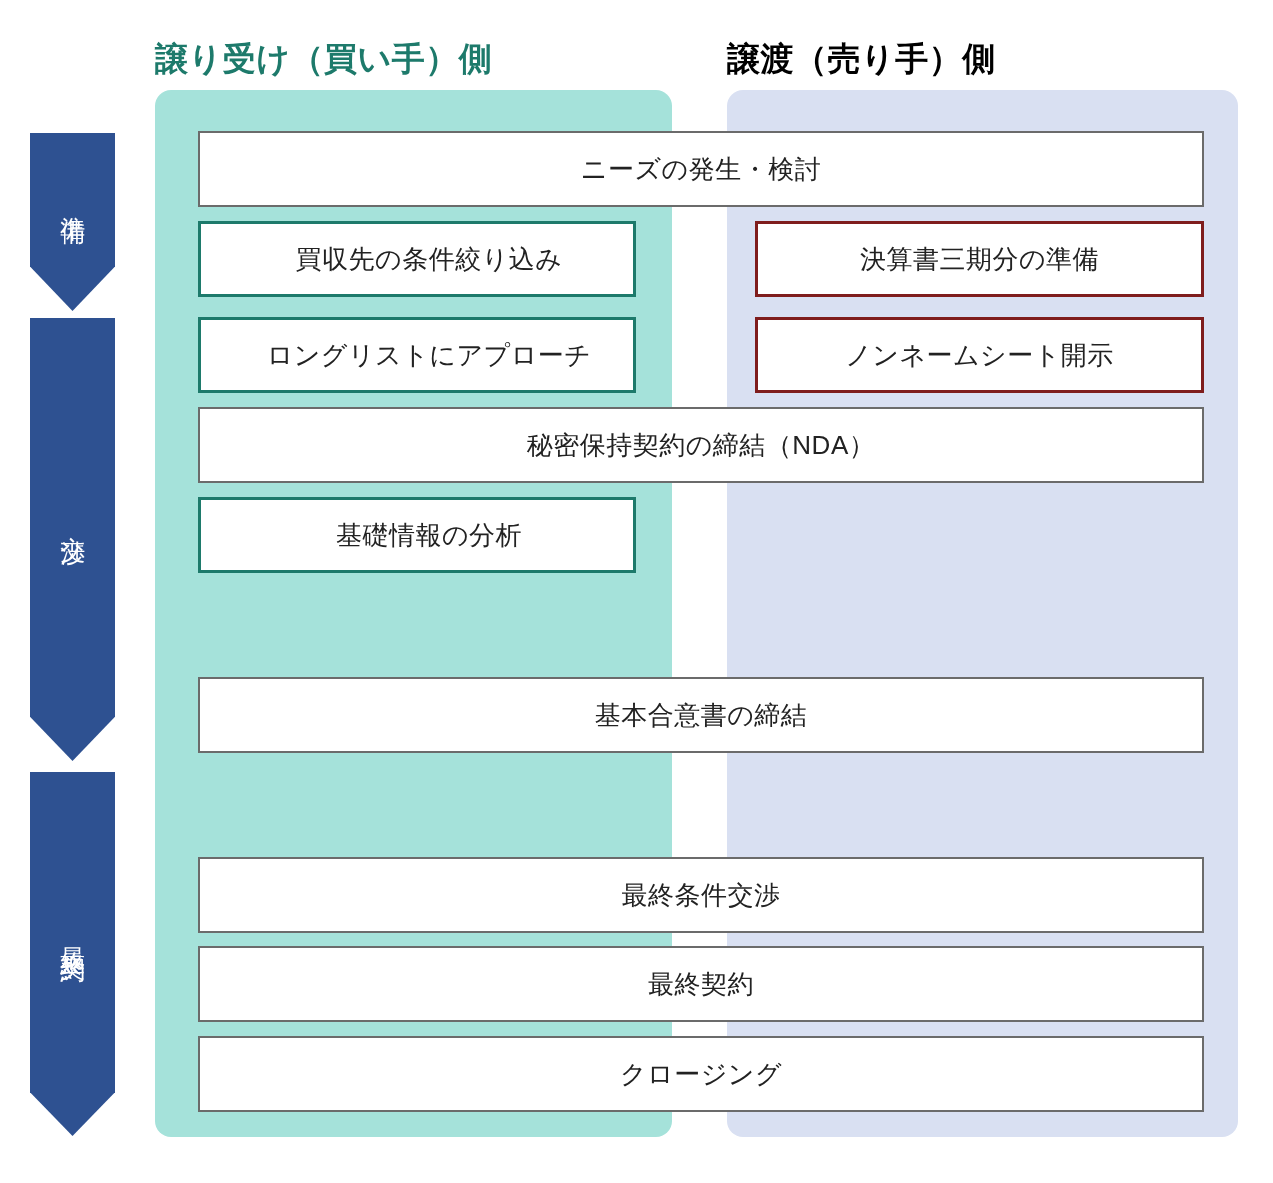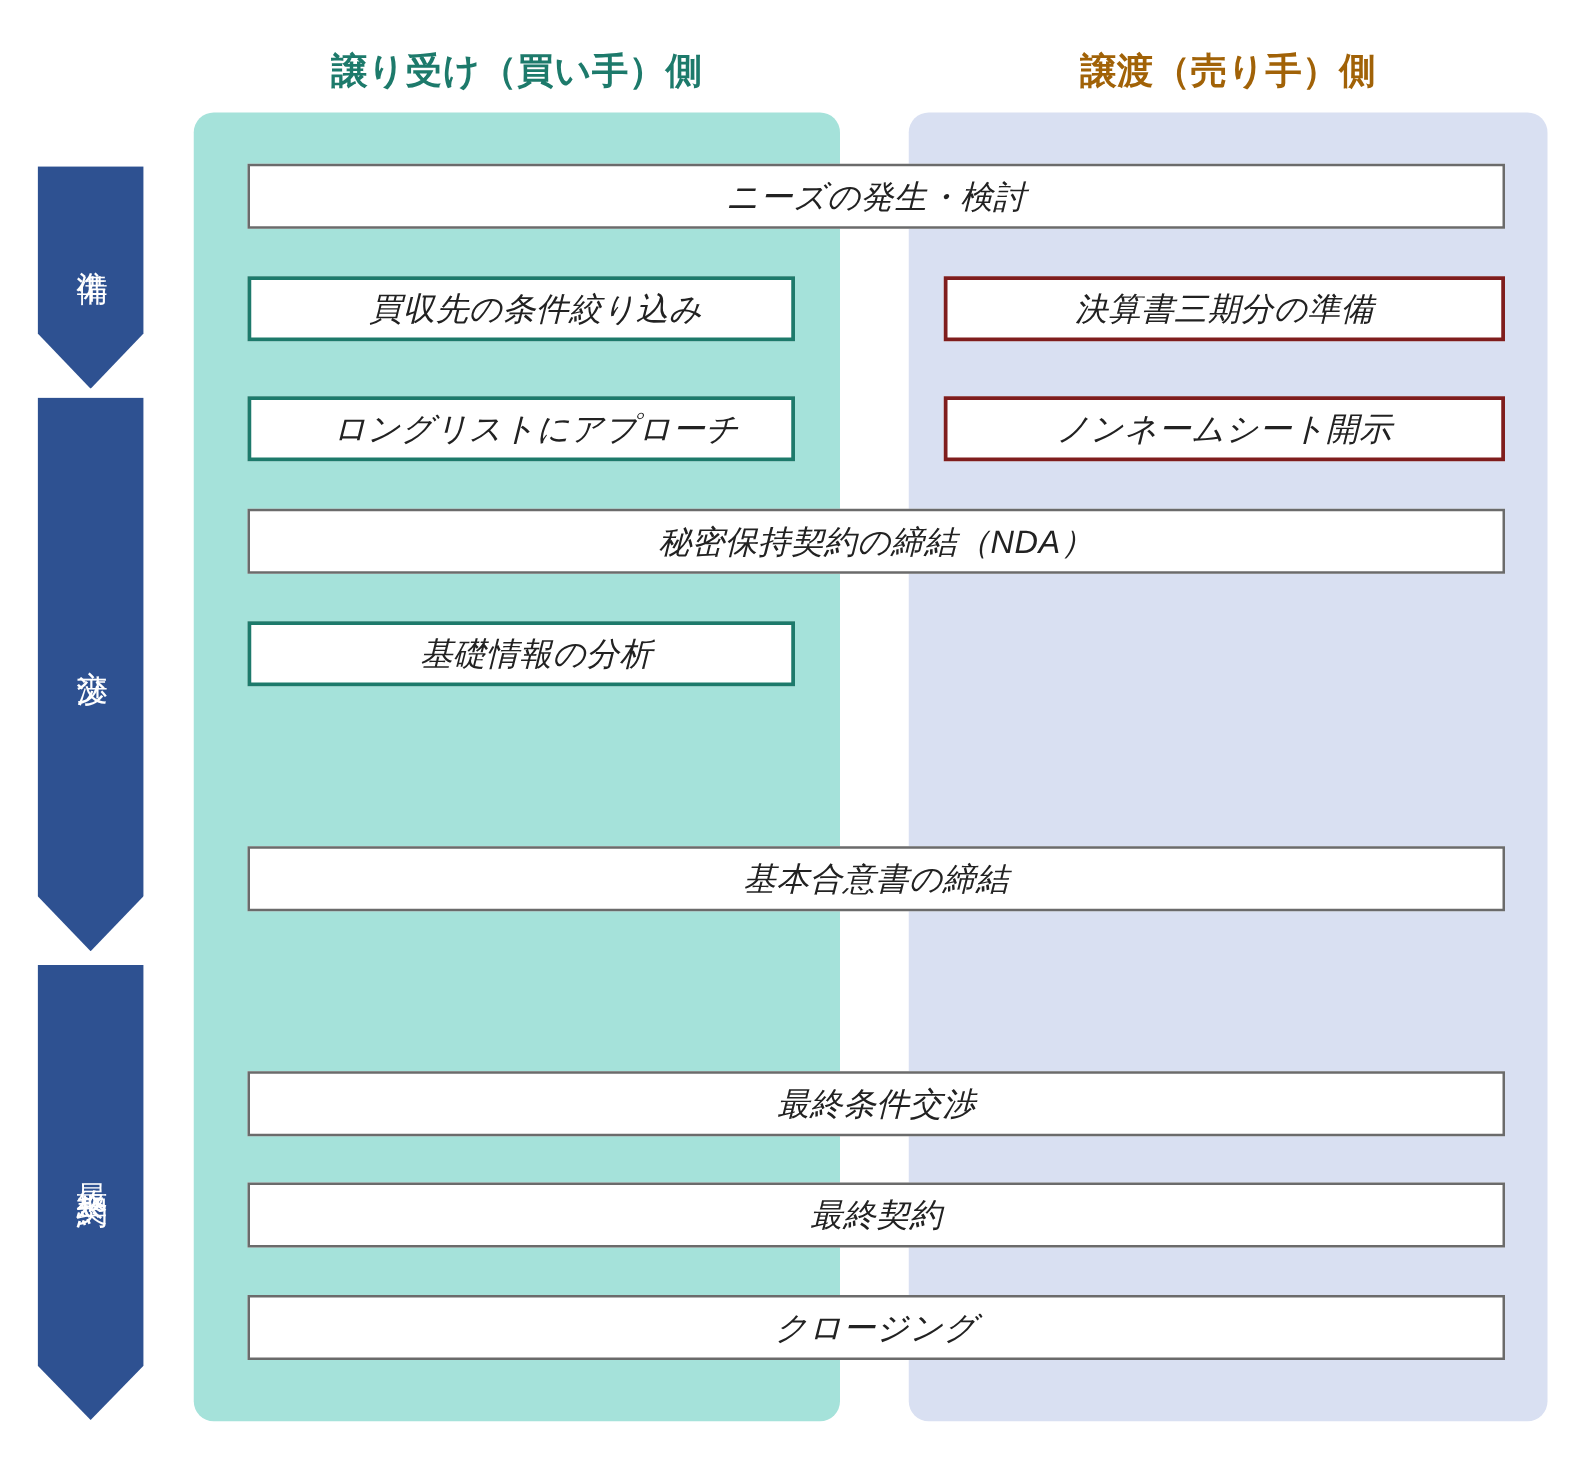--- a/index.html
+++ b/index.html
@@ -18,37 +18,37 @@
   #diagram {
     position: absolute;
     left: 0; top: 0;
     width: 1273px;
     height: 1183px;
   }
 
   
   .col-header {
     position: absolute;
-    font-size: 29px;
+    font-size: 33px;
     font-weight: bold;
     letter-spacing: 0.5px;
     white-space: nowrap;
-    text-align: center;
+    text-align: left;
   }
   #header-buyer {
     left: 155px;
     top: 37px;
     width: 517px;
     color: #1d7a6b;
   }
   #header-seller {
     left: 727px;
     top: 37px;
     width: 511px;
-    color: #a16207;
+    color: #000000;
   }
 
   
   .lane {
     position: absolute;
     border-radius: 16px;
   }
   #lane-buyer {
     left: 155px;
     top: 90px;
@@ -118,31 +118,30 @@
   }
   .row {
     position: absolute;
     left: 0;
     width: 1273px;
     height: 71px;
   }
   .step-box {
     position: absolute;
     top: 0;
-    height: 52px;
+    height: 76px;
     box-sizing: border-box;
     background: #ffffff;
     display: flex;
     align-items: center;
     justify-content: center;
     font-size: 26px;
     color: #222222;
     letter-spacing: 0.5px;
     white-space: nowrap;
-    font-style: italic;
   }
   .step-box.full {
     left: 198px;
     width: 1006px;
     border: 2px solid #6b6b6b;
   }
   .step-box.buyer {
     left: 198px;
     width: 438px;
     border: 3px solid #1d7a6b;

